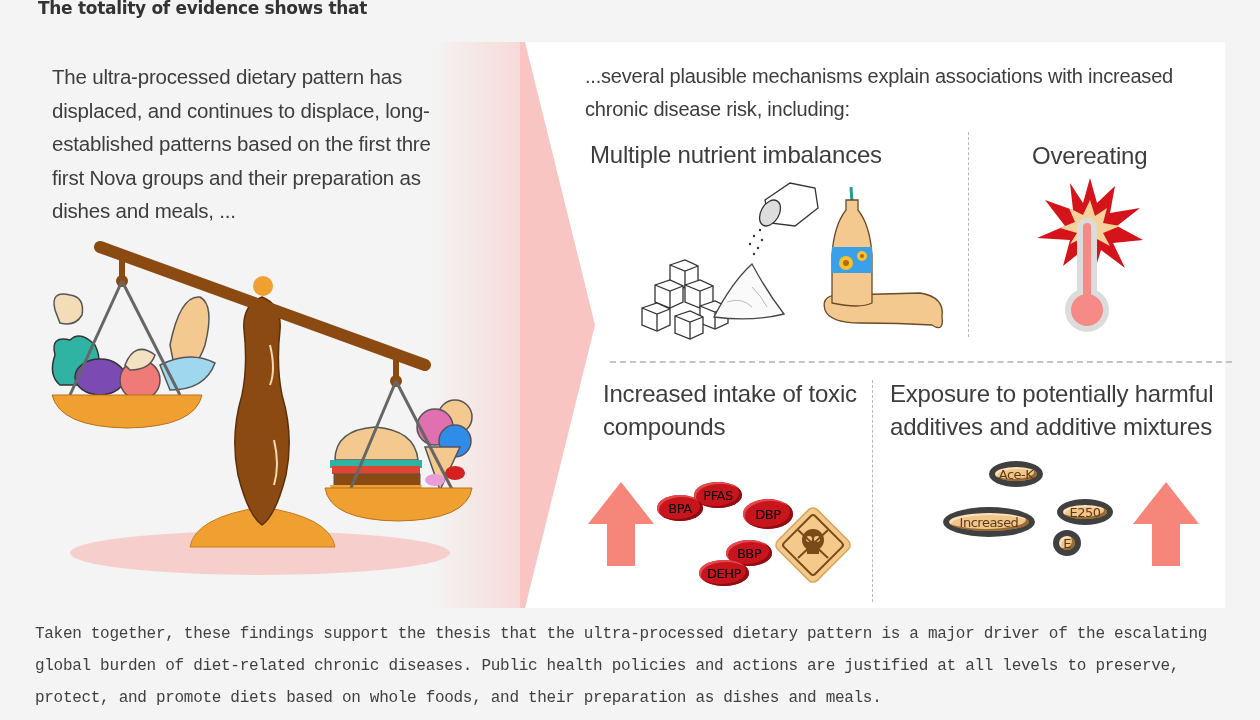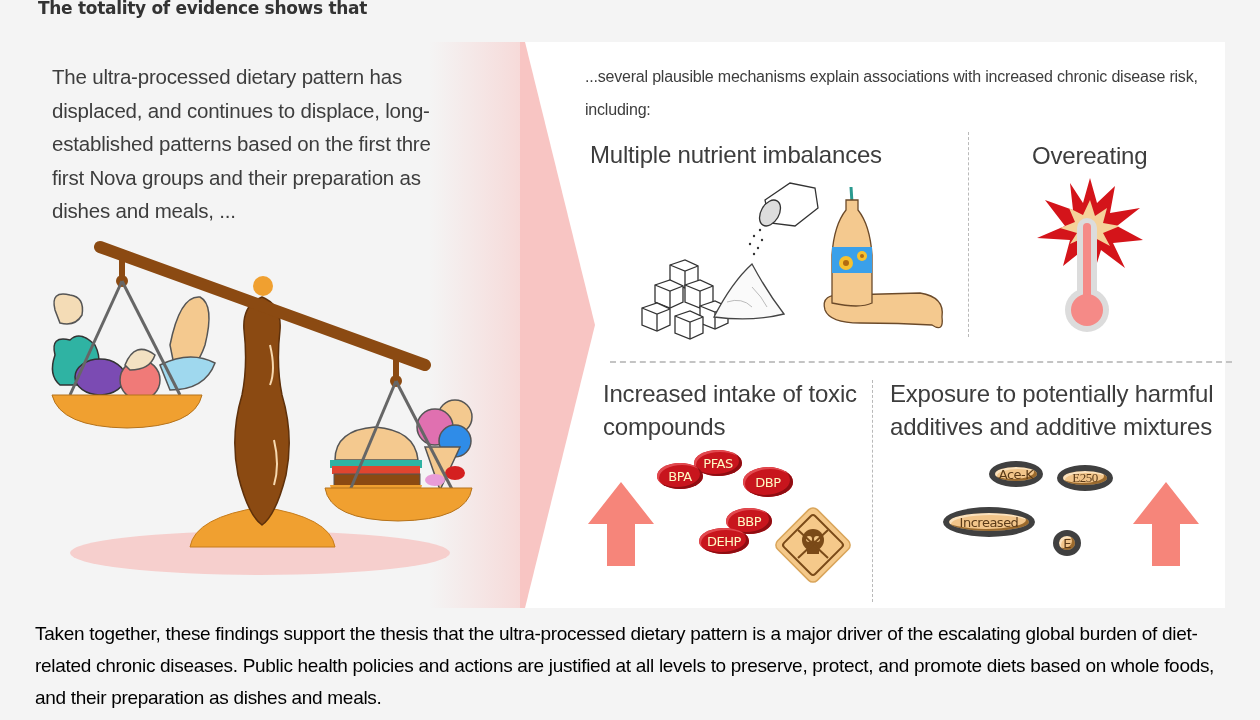--- a/index.html
+++ b/index.html
@@ -22,44 +22,44 @@
     position: absolute; left: 430px; top: 42px; width: 170px; height: 566px;
   }
 
   .panel {
     position: absolute; left: 525px; top: 42px; width: 700px; height: 566px;
     background: #ffffff;
   }
 
   .intro {
     position: absolute; left: 585px; top: 60px; width: 640px;
-    font-size: 16px; line-height: 33px; color: #3d3d3d; letter-spacing: -0.2px;
+    font-size: 20px; line-height: 33px; color: #3d3d3d; letter-spacing: -0.2px;
   }
 
   .quad-title { position: absolute; font-size: 24px; line-height: 33px; color: #3d3d3d; letter-spacing: -0.2px; }
   .q1 { left: 590px; top: 138px; }
   .q2 { left: 1032px; top: 139px; text-align: right; }
   .q3 { left: 603px; top: 377px; width: 260px; }
   .q4 { left: 890px; top: 377px; width: 340px; }
 
   .vdash1 { position: absolute; left: 968px; top: 132px; height: 205px; border-left: 1px dashed #b9b9b9; }
   .hdash { position: absolute; left: 610px; top: 361px; width: 622px; border-top: 2px dashed #c4c4c4; }
   .vdash2 { position: absolute; left: 872px; top: 380px; height: 222px; border-left: 1px dashed #b9b9b9; }
 
   .pill {
     position: absolute; border-radius: 50%;
     display: flex; align-items: center; justify-content: center;
     font-family: "DejaVu Sans", sans-serif; font-size: 13px; letter-spacing: -0.5px;
   }
-  .pill.red { background: #c8151d; color: #fef9c3; box-shadow: inset -3px -2px 0 #8f0d12, inset 2px 2px 0 #e2494f; }
+  .pill.red { background: #c8151d; color: #000000; box-shadow: inset -3px -2px 0 #8f0d12, inset 2px 2px 0 #e2494f; margin-top: 32px; }
   .pill.tan { background: #f2c58a; color: #5a3a18; box-shadow: inset -3px -2px 0 #9b6a2d, inset 2px 2px 0 #fbe2bd; border: 6px solid #404040; }
 
   .footer {
     position: absolute; left: 35px; top: 618px; width: 1200px;
-    font-size: 19px; line-height: 32px; color: #000000; letter-spacing: -0.3px;
+    font-size: 16px; line-height: 32px; color: #404040; letter-spacing: -0.3px; font-family: Liberation Mono, monospace;
   }
 
   svg { position: absolute; overflow: visible; }
 </style>
 </head>
 <body>
 
 <div class="title">The totality of evidence shows that</div>
 
 <div class="left-text">The ultra-processed dietary pattern has displaced, and continues to displace, long-established patterns based on the first three first Nova groups and their preparation as dishes and meals, ...</div>
@@ -208,21 +208,21 @@
   <rect x="23" y="23" width="44" height="44" rx="3" transform="rotate(45 45 45)" fill="none" stroke="#7a4a18" stroke-width="2"></rect>
   <circle cx="45" cy="40" r="11" fill="#7a4a18"></circle>
   <rect x="39" y="46" width="12" height="8" fill="#7a4a18"></rect>
   <circle cx="41" cy="39" r="3" fill="#f5c98a"></circle>
     <circle cx="49" cy="39" r="3" fill="#f5c98a"></circle>
   <line x1="30" y1="30" x2="60" y2="58" stroke="#7a4a18" stroke-width="2"></line>
   <line x1="60" y1="30" x2="30" y2="58" stroke="#7a4a18" stroke-width="2"></line>
 </svg>
 
 <div class="pill tan" style="left:989px;top:461px;width:54px;height:26px;">Ace-K</div>
-<div class="pill tan" style="left:1057px;top:465px;width:56px;height:26px;font-family:Liberation Serif, serif;">E250</div>
+<div class="pill tan" style="left:1057px;top:499px;width:56px;height:26px;">E250</div>
 <div class="pill tan" style="left:943px;top:507px;width:92px;height:30px;">Increased</div>
 <div class="pill tan" style="left:1053px;top:530px;width:28px;height:26px;">E</div>
 
 <svg style="left:1133px;top:482px;" width="66" height="84" viewBox="0 0 66 84">
   <polygon points="33,0 66,42 47,42 47,84 19,84 19,42 0,42" fill="#f6857a"></polygon>
 </svg>
 
 <div class="footer">Taken together, these findings support the thesis that the ultra-processed dietary pattern is a major driver of the escalating global burden of diet-related chronic diseases. Public health policies and actions are justified at all levels to preserve, protect, and promote diets based on whole foods, and their preparation as dishes and meals.</div>
 
 </body></html>

